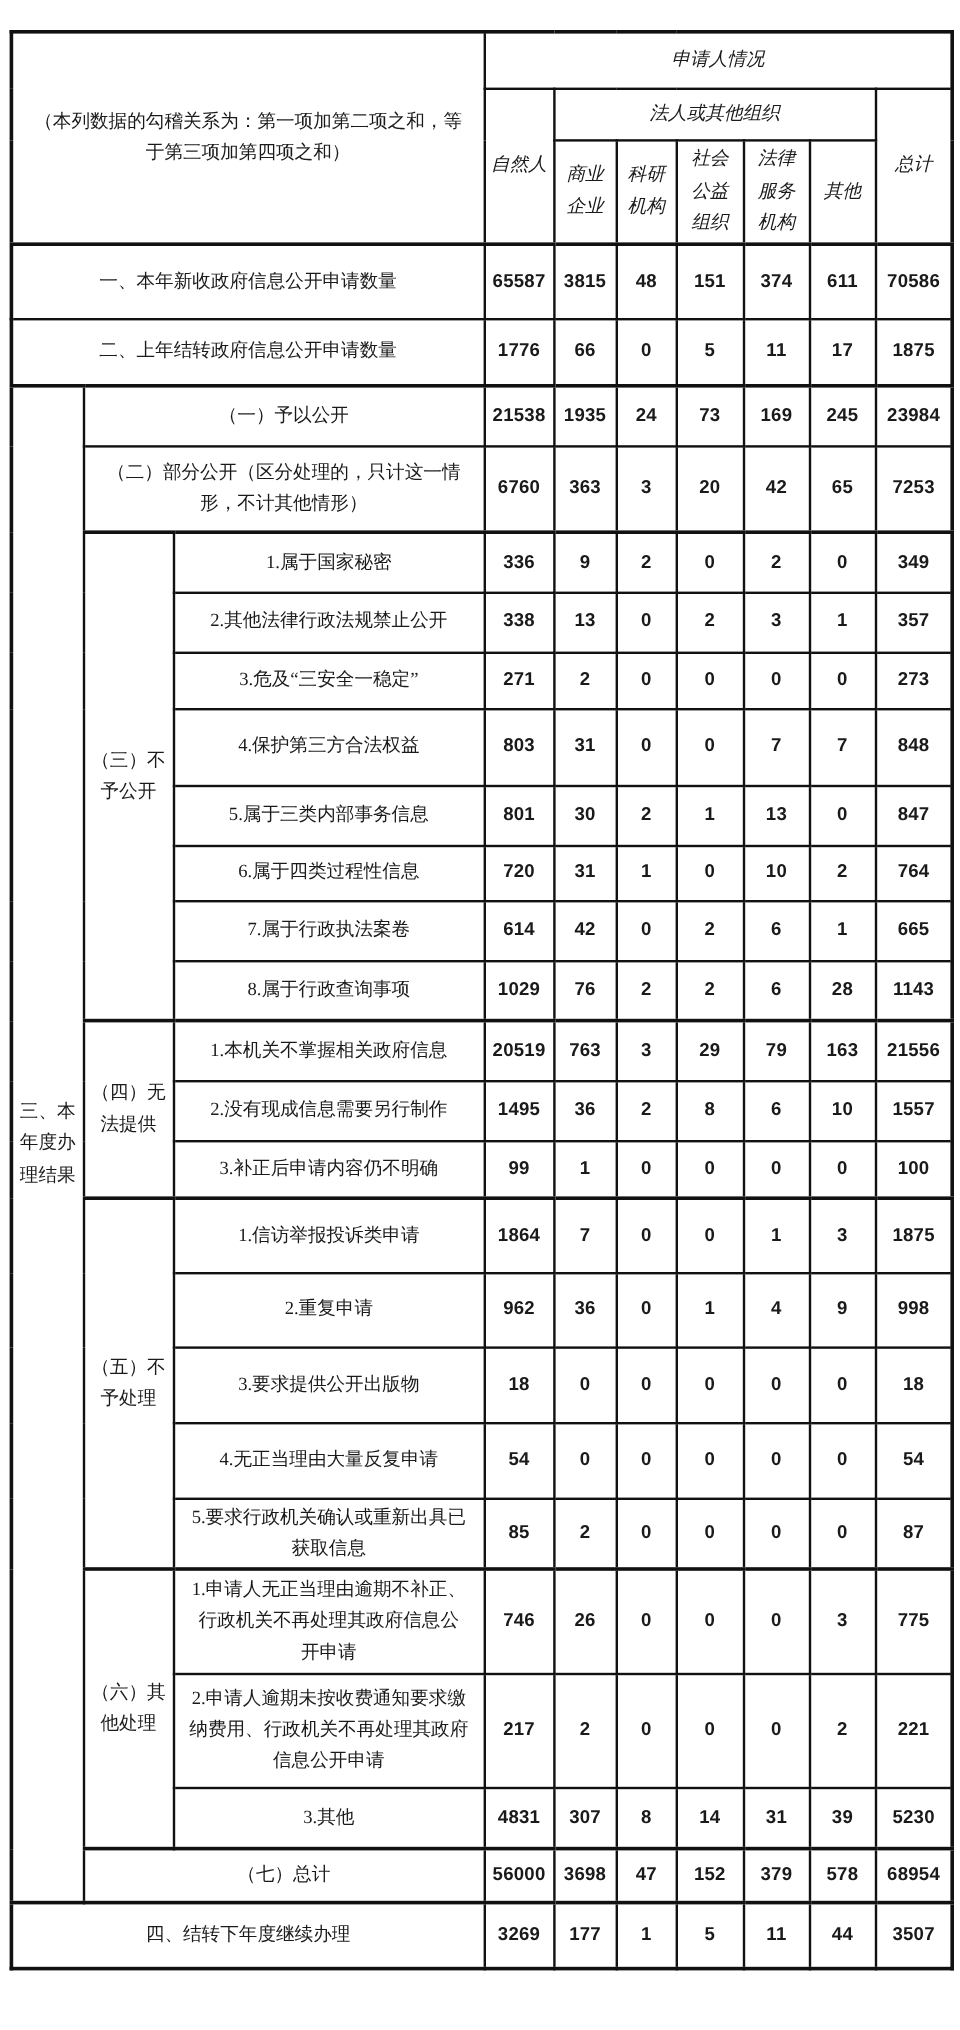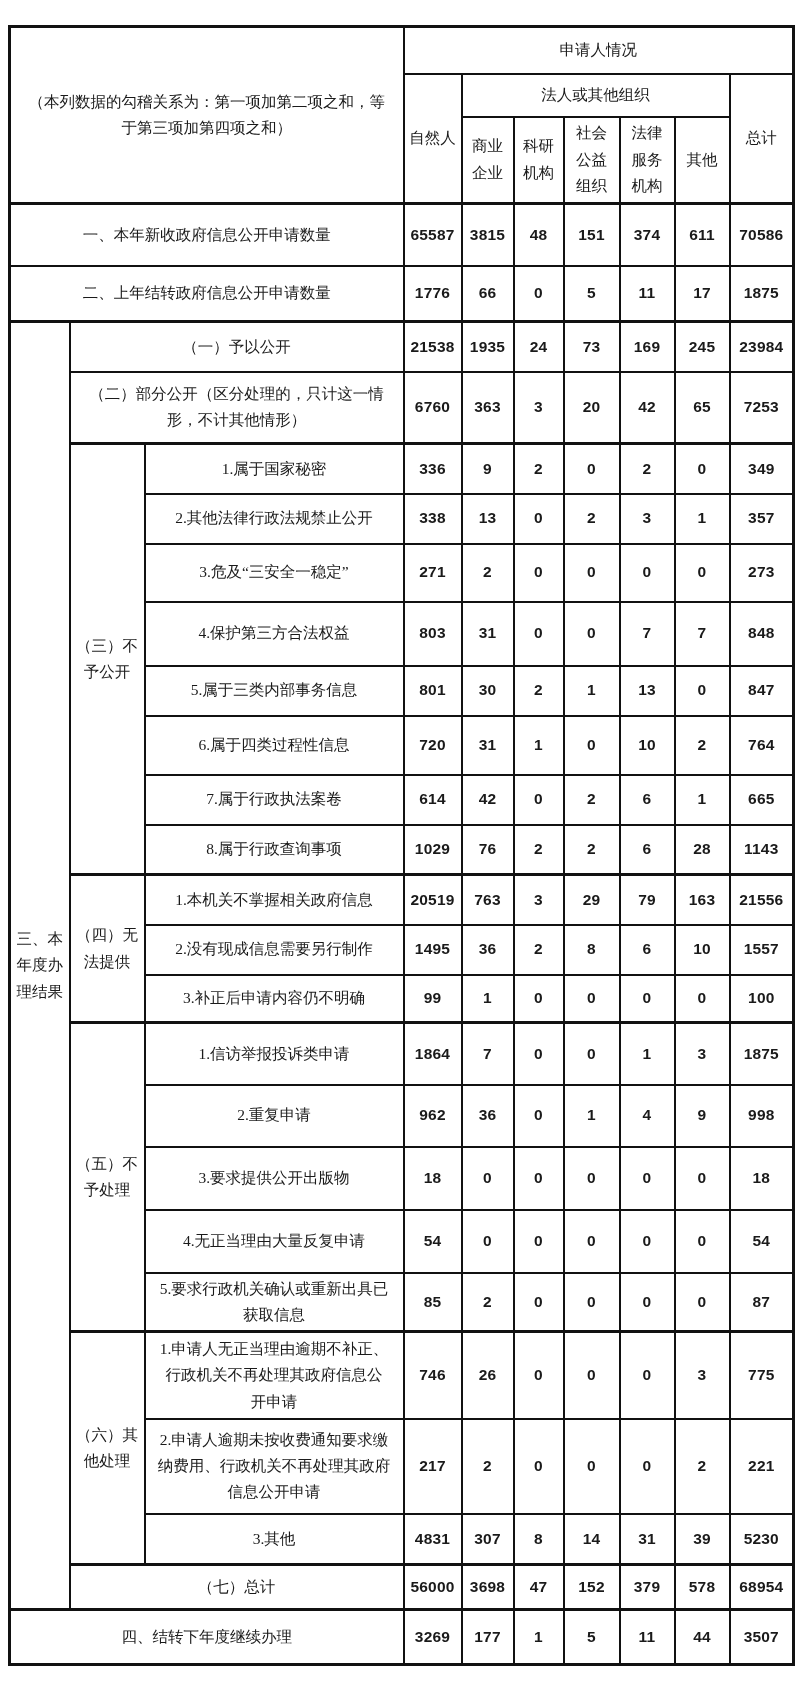--- a/index.html
+++ b/index.html
@@ -32,20 +32,21 @@
     line-height: 1.7;
     overflow: hidden;
   }
   td.note {
     font-size: 15.5px;
     line-height: 2.1;
     margin-top: 12px;
   }
   td.th {
     font-size: 15.5px;
+    font-style: italic;
   }
   td.sub2 { line-height: 2.35; margin-top: 47px; }
   td.sub3 { line-height: 1.78; }
   td.group {
     font-size: 15.5px;
     line-height: 2.0;
   }
   td.vlabel {
     font-size: 15.5px;
     line-height: 2.0;
@@ -165,21 +166,21 @@
     <tr style="height:50px">
       <td class="lbl">2.其他法律行政法规禁止公开</td>
     <td class="num">338</td>
           <td class="num">13</td>
           <td class="num">0</td>
           <td class="num">2</td>
           <td class="num">3</td>
           <td class="num">1</td>
           <td class="num">357</td>
         </tr>
-    <tr style="height:58px">
+    <tr style="height:47px">
       <td class="lbl">3.危及“三安全一稳定”</td>
     <td class="num">271</td>
           <td class="num">2</td>
           <td class="num">0</td>
           <td class="num">0</td>
           <td class="num">0</td>
           <td class="num">0</td>
           <td class="num">273</td>
         </tr>
     <tr style="height:64px">
@@ -195,21 +196,21 @@
     <tr style="height:50px">
       <td class="lbl">5.属于三类内部事务信息</td>
     <td class="num">801</td>
           <td class="num">30</td>
           <td class="num">2</td>
           <td class="num">1</td>
           <td class="num">13</td>
           <td class="num">0</td>
           <td class="num">847</td>
         </tr>
-    <tr style="height:59px">
+    <tr style="height:46px">
       <td class="lbl">6.属于四类过程性信息</td>
     <td class="num">720</td>
           <td class="num">31</td>
           <td class="num">1</td>
           <td class="num">0</td>
           <td class="num">10</td>
           <td class="num">2</td>
           <td class="num">764</td>
         </tr>
     <tr style="height:50px">

